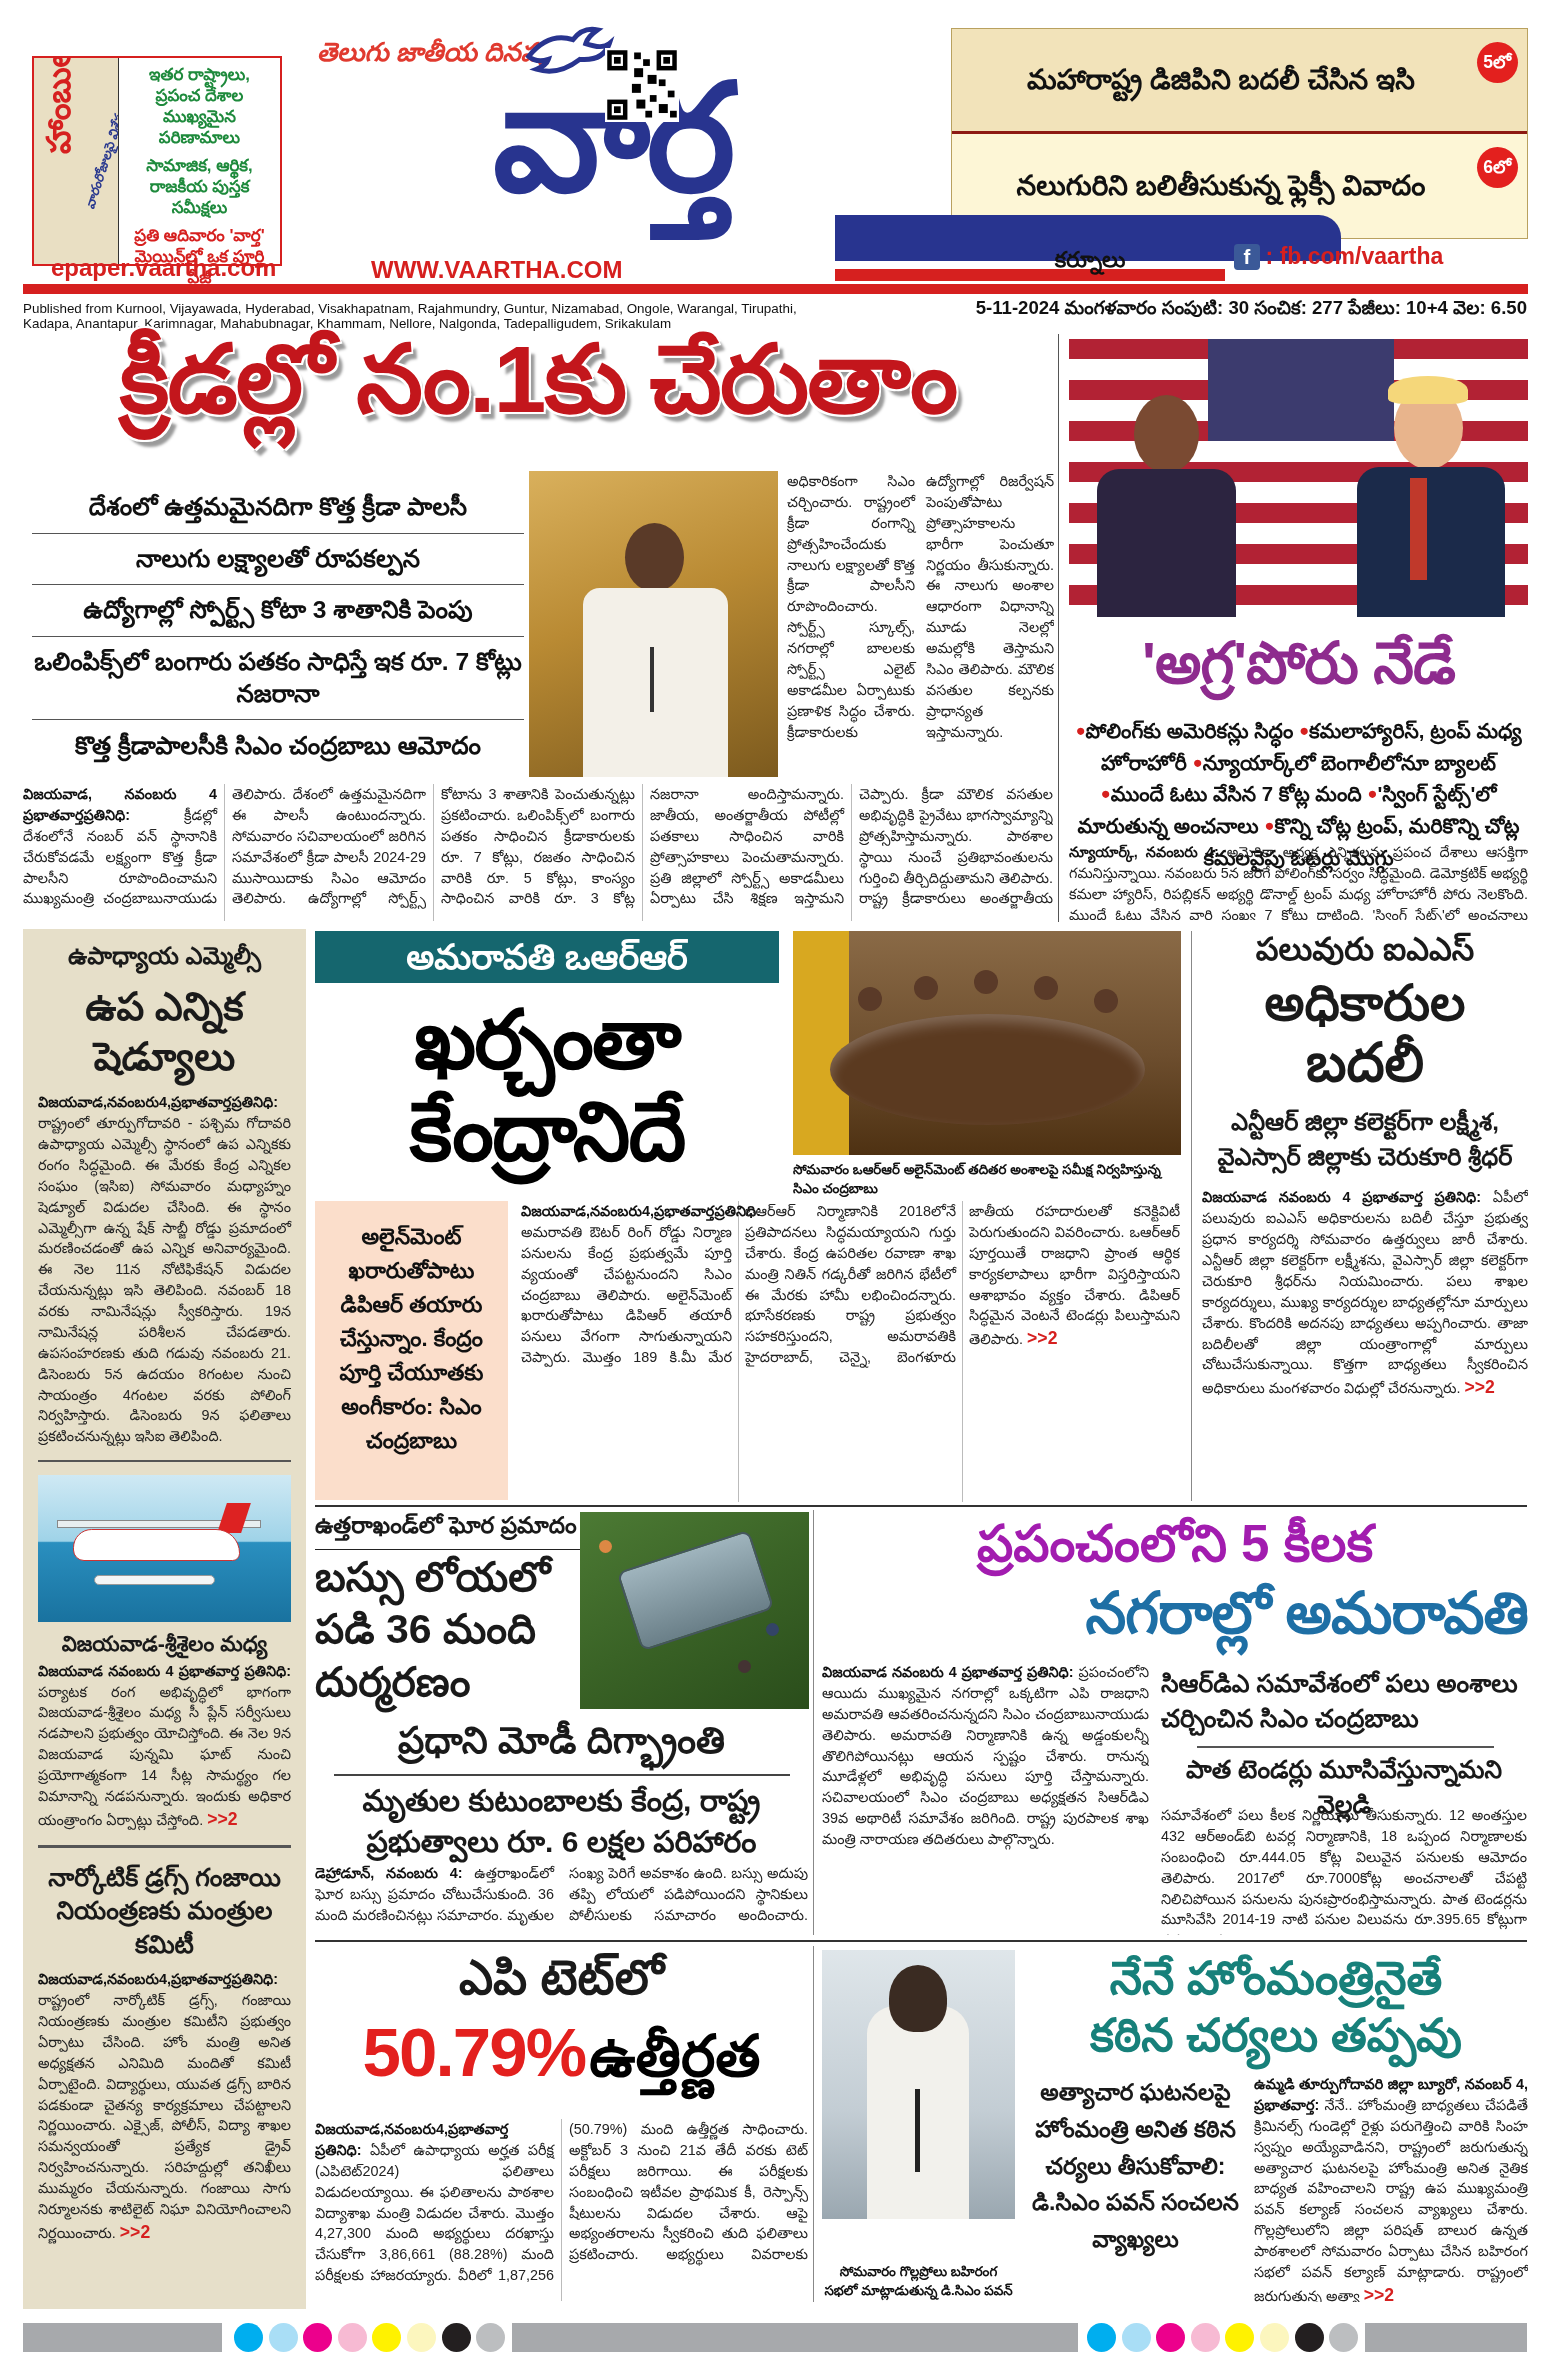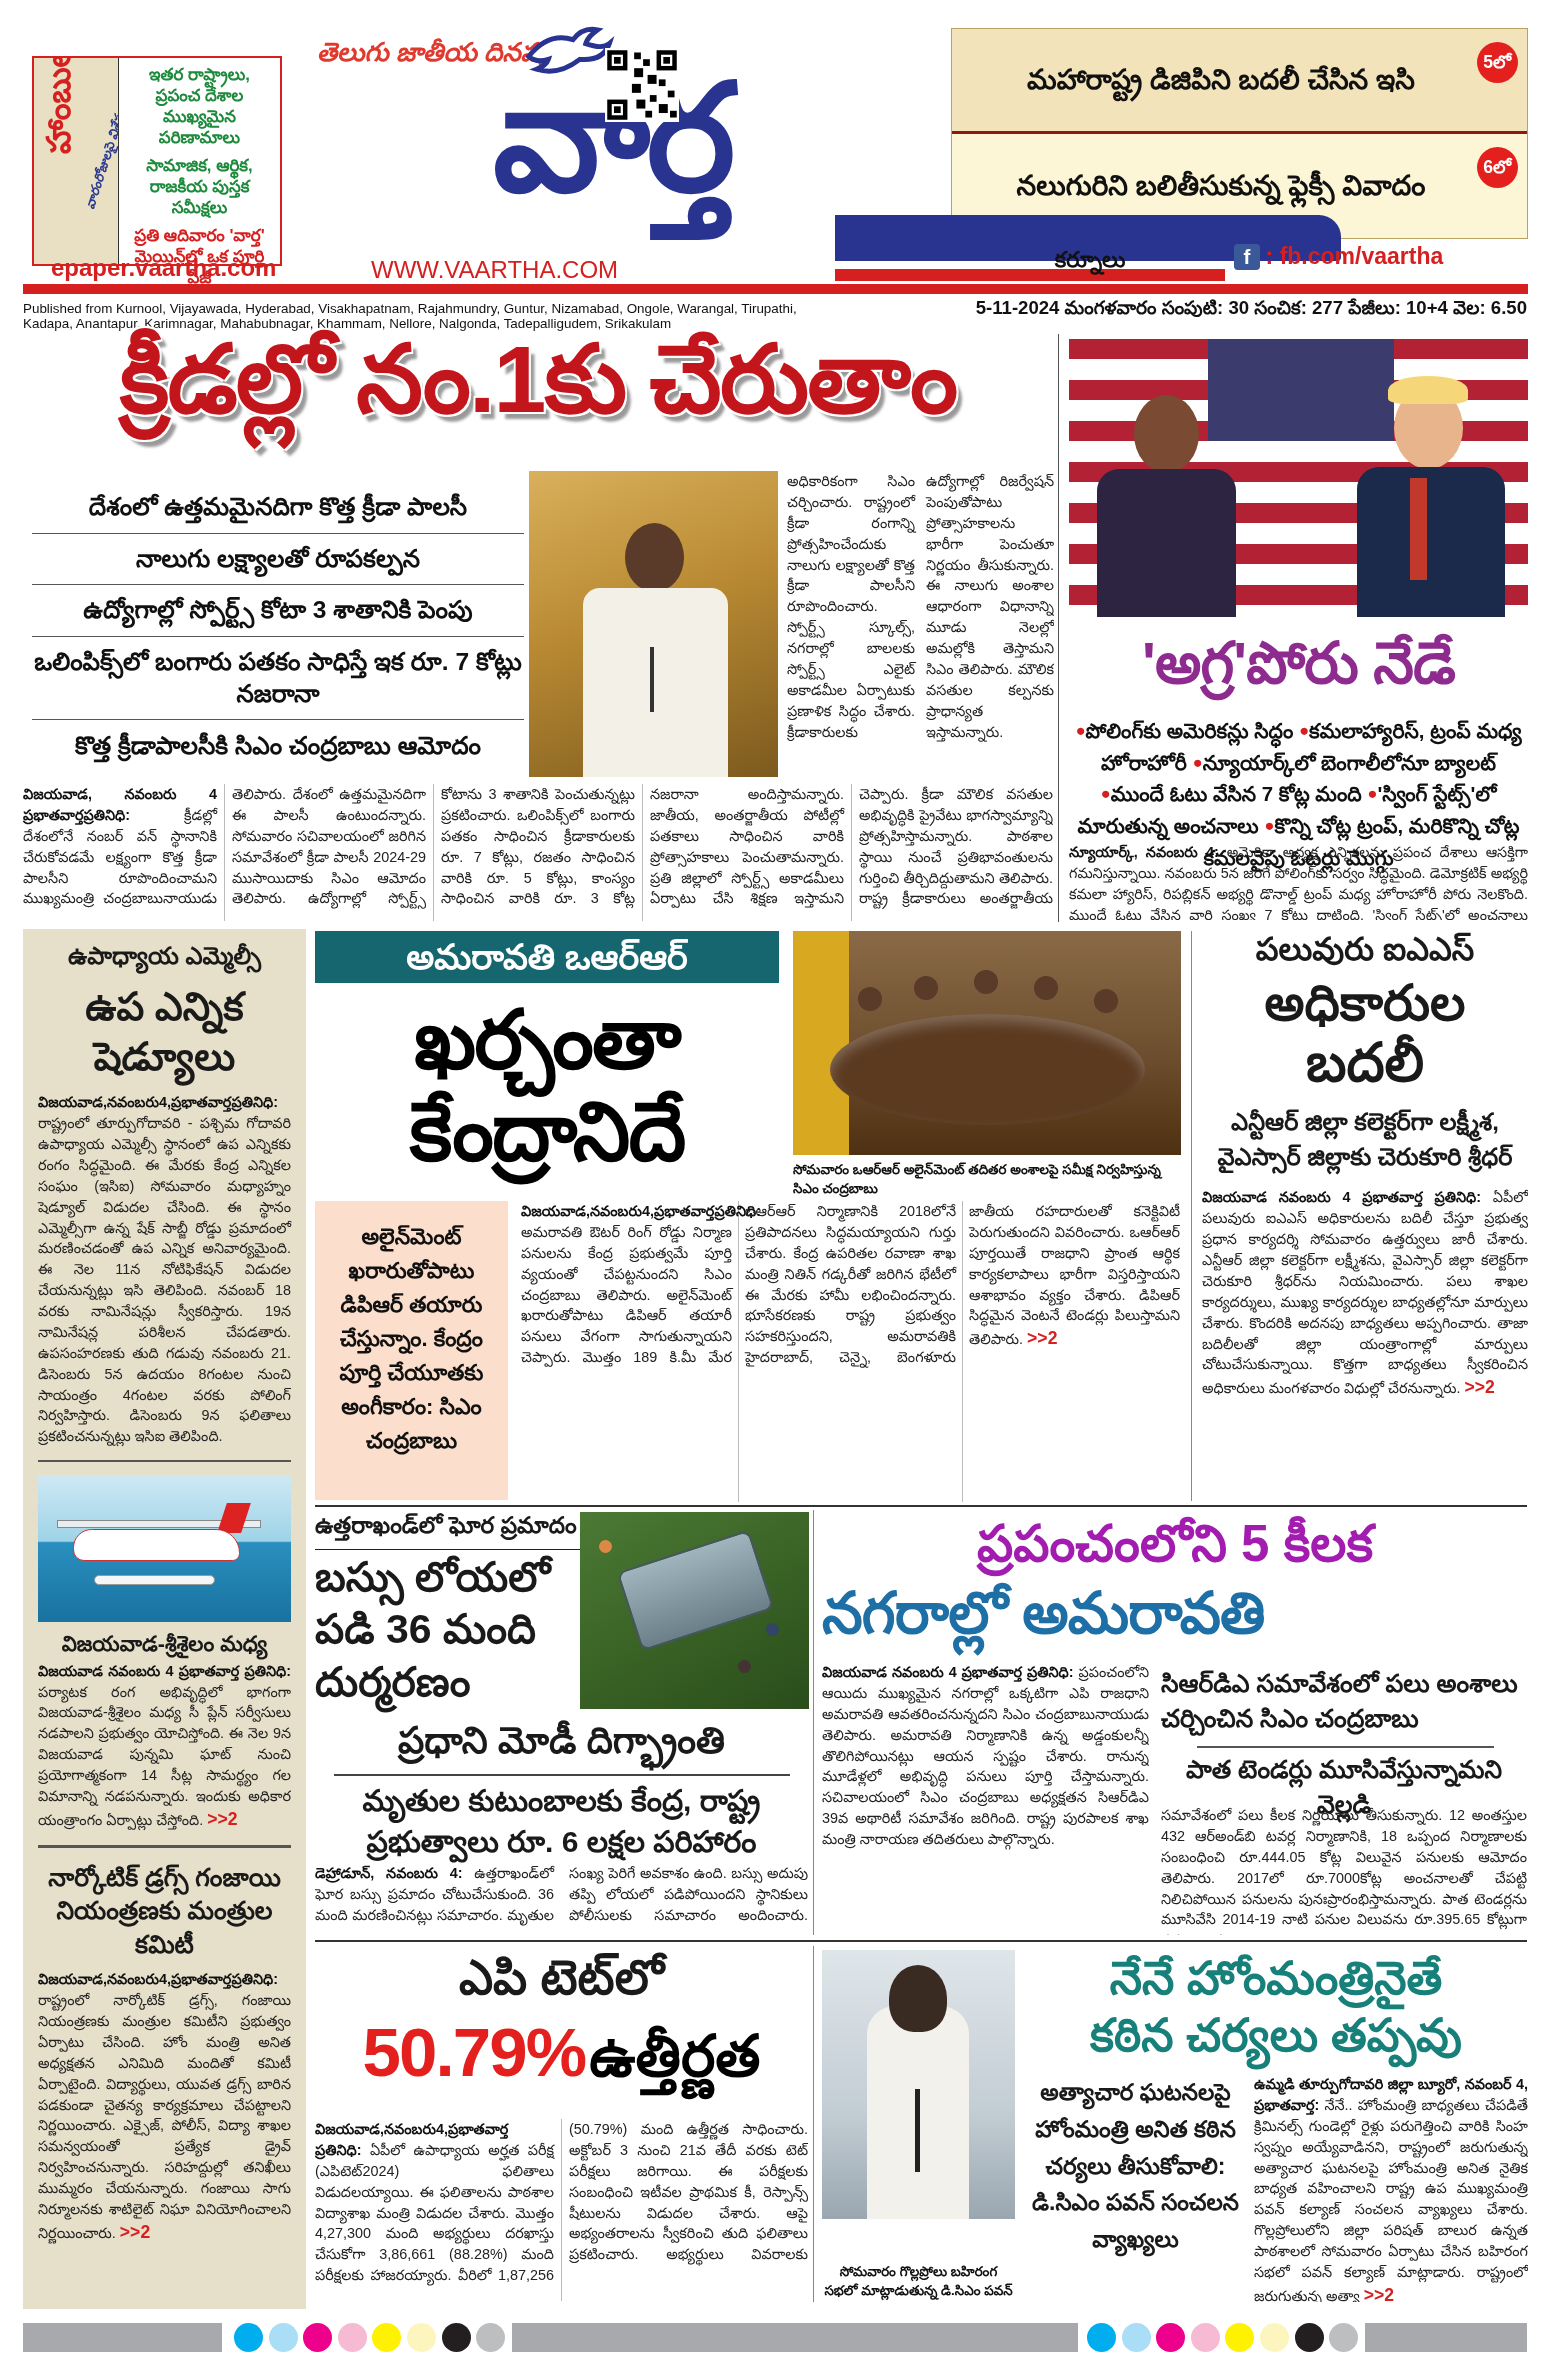--- a/index.html
+++ b/index.html
@@ -30,21 +30,21 @@
   .tagline{left:306px;top:37px;width:278px;color:#e03a2f;font-style:italic;font-weight:bold;font-size:26px;text-align:center;}
   .logo-text{left:390px;top:52px;width:445px;text-align:center;font-size:150px;line-height:1.15;font-weight:800;color:var(--blue);letter-spacing:-3.7px;}
   .qr{left:605px;top:46px;width:74px;height:78px;}
   .blue-bar{left:835px;top:215px;width:506px;height:46px;background:var(--blue);border-radius:0 22px 3.7px 0;}
   .red-bar-short{left:835px;top:269px;width:390px;height:12px;background:var(--red);}
   .kurnool{left:1002px;top:247px;width:176px;font-size:22px;font-weight:bold;text-align:center;color:#111;}
   .fb-row{left:1234px;top:243px;width:297px;display:flex;align-items:center;gap:5.6px;}
   .fb-ic{width:26px;height:26px;background:#3b5998;color:#fff;font-weight:bold;font-size:20.4px;text-align:center;line-height:26px;border-radius:3.7px;}
   .fb-lbl{color:var(--red);font-weight:bold;font-size:23px;}
   .epaper{left:51px;top:254px;font-size:24px;font-weight:bold;color:var(--red);}
-  .website{left:371px;top:256px;font-size:24px;font-weight:normal;color:var(--red);}
+  .website{left:371px;top:256px;font-size:24px;font-weight:bold;color:var(--red);}
   .main-red-bar{left:23px;top:284px;width:1505px;height:10.2px;background:var(--red);}
   .pub-line{left:23px;top:301px;width:816px;font-size:13.4px;color:#111;}
   .date-line{left:839px;top:297px;width:688px;text-align:right;font-size:18.6px;font-weight:bold;color:#111;}
   
   .teaser-box{left:951px;top:28px;width:577px;height:211px;border:1.9px solid #b9a15f;}
   .teaser{position:relative;height:50%;display:flex;align-items:center;justify-content:center;padding:3.7px 50px 3.7px 13px;}
   .teaser1{background:var(--cream);border-bottom:3.7px solid #8d1a12;}
   .teaser2{background:var(--cream2);}
   .teaser-txt{font-size:28px;font-weight:bold;text-align:center;line-height:1.35;color:#111;}
   .pgbadge{position:absolute;right:9.3px;top:13px;width:41px;height:41px;border-radius:50%;background:#e3201e;color:#fff;font-weight:bold;font-size:17.6px;text-align:center;line-height:41px;}
@@ -103,21 +103,21 @@
   .ias-sub{font-size:24px;font-weight:bold;text-align:center;line-height:1.45;margin-top:13px;}
   
   .bus-kicker{left:315px;top:1512px;width:306px;font-size:23px;font-weight:bold;border-bottom:1.9px solid #222;padding-bottom:4.6px;}
   .bus-hl{left:315px;top:1551px;width:258px;font-size:41px;font-weight:800;line-height:1.28;}
   .bus-sub1{left:315px;top:1720px;width:493px;text-align:center;font-size:37px;font-weight:800;}
   .bus-rule{left:334px;top:1774px;width:456px;height:1.9px;background:#444;}
   .bus-sub2{left:315px;top:1781px;width:493px;text-align:center;font-size:30px;font-weight:800;line-height:1.35;}
   .bus-body{left:315px;top:1863px;width:493px;height:72px;column-count:2;column-gap:15px;}
   
   .city-h1{left:822px;top:1514px;width:706px;text-align:center;font-size:51px;font-weight:800;color:#a21caf;}
-  .city-h2{left:822px;top:1579px;width:706px;text-align:left;font-size:58px;font-weight:800;color:var(--steel);letter-spacing:-0.9px;}
+  .city-h2{left:822px;top:1579px;width:706px;text-align:right;font-size:58px;font-weight:800;color:var(--steel);letter-spacing:-0.9px;}
   .city-lede{left:822px;top:1662px;width:327px;height:273px;}
   .city-sub1{left:1161px;top:1666px;width:366px;text-align:left;font-size:25px;font-weight:bold;line-height:1.4;}
   .city-rule{left:1197px;top:1746px;width:297px;height:1.9px;background:#555;}
   .city-sub2{left:1161px;top:1755px;width:366px;text-align:center;font-size:25px;font-weight:bold;}
   .city-body{left:1161px;top:1805px;width:366px;height:130px;}
   
   .tet-h1{left:315px;top:1950px;width:493px;text-align:center;font-size:48px;font-weight:800;}
   .tet-row{left:315px;top:2013px;width:493px;text-align:center;}
   .tet-pct{font-size:69px;font-weight:800;color:#e3201e;letter-spacing:-1.9px;}
   .tet-rest{font-size:58px;font-weight:800;color:#000;}

